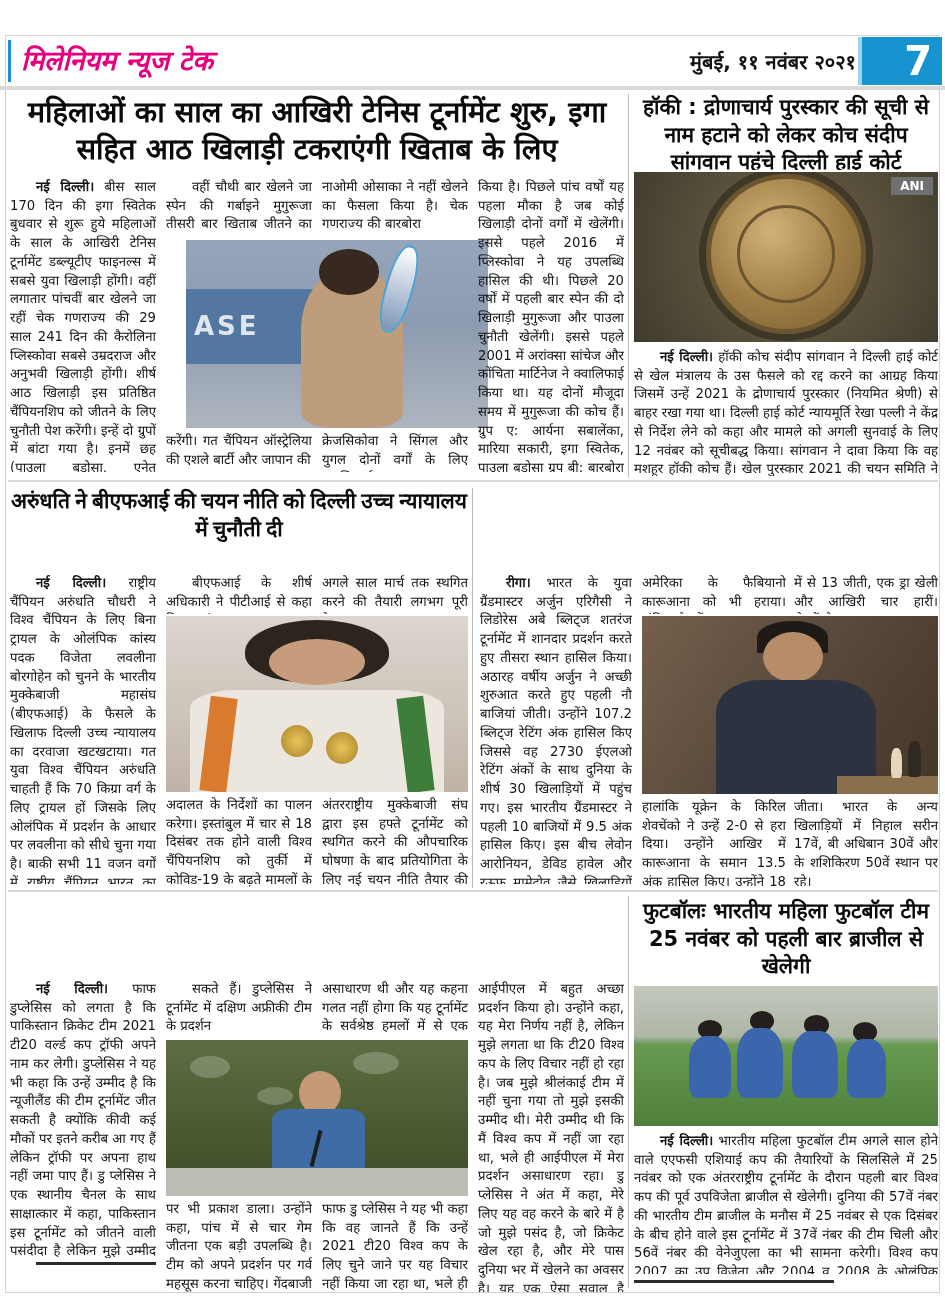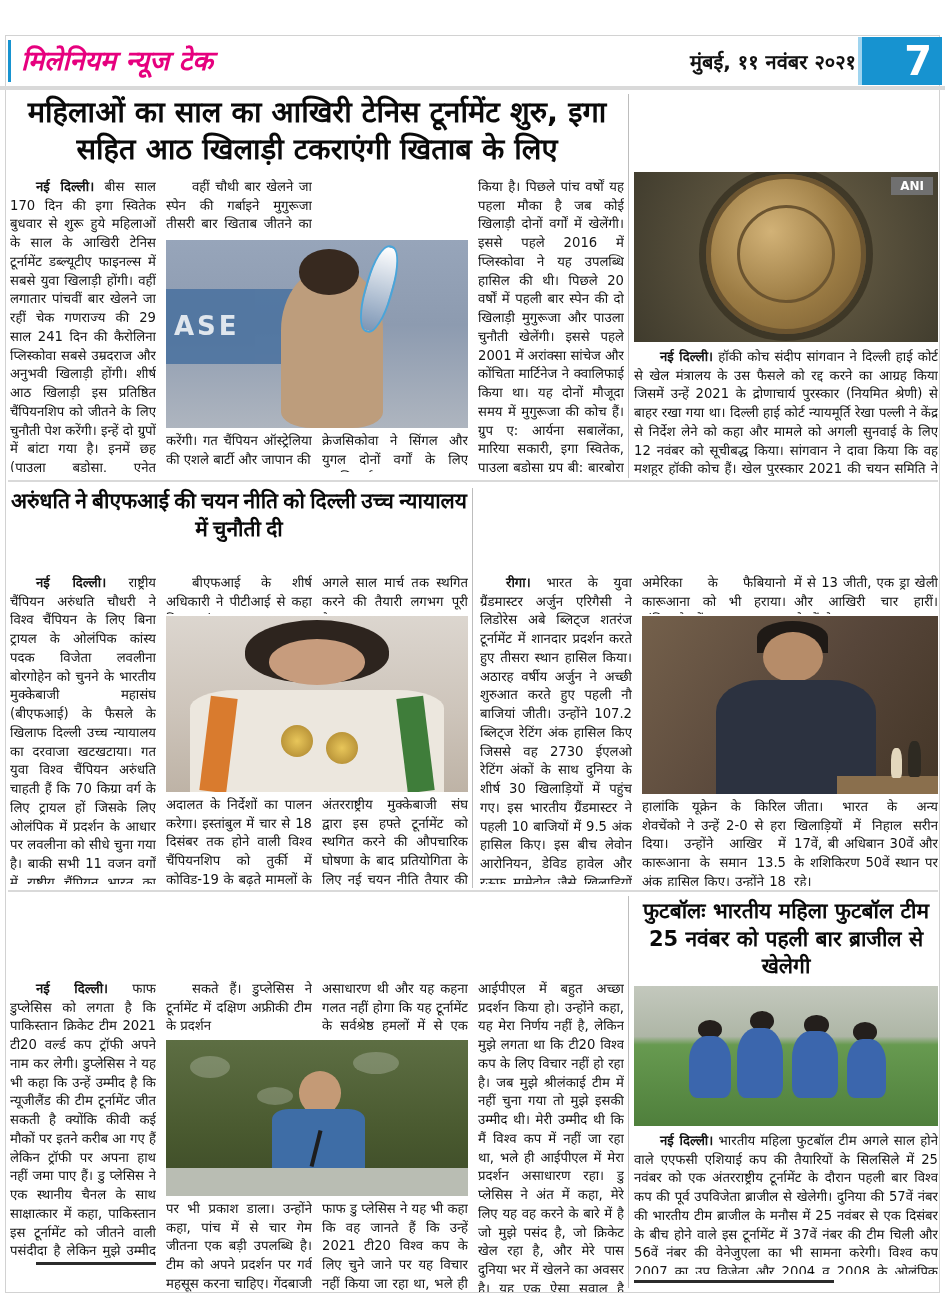--- a/index.html
+++ b/index.html
@@ -23,21 +23,21 @@
   .headline{font-weight:bold;text-align:center;color:#0a0a0a;overflow:hidden;}
   .hl-xl{font-size:29px;line-height:1.28;}
   .hl-lg{font-size:21px;line-height:1.32;font-family:Liberation Serif, serif;}
   .hl-md{font-size:21px;line-height:1.32;}
   .body-text{font-size:13.2px;line-height:1.42;text-align:justify;overflow:hidden;color:#141414;}
   .indent{text-indent:26px;}
   .dateline{font-weight:bold;}
   
   .photo{position:absolute;overflow:hidden;background:#98a0ac;}
   .photo>div,.photo>span{position:absolute;}
-  .tennis-photo{background:linear-gradient(180deg,#97a5ba,#8d9bb0 45%,#aeb5bf);}
+  .tennis-photo{background:linear-gradient(180deg,#97a5ba,#8d9bb0 45%,#aeb5bf);margin-left:20px;}
   .billboard{left:0;top:26%;width:46%;height:40%;background:#49719f;opacity:.85;color:#eef3f8;
              font-weight:bold;font-size:26px;letter-spacing:3px;line-height:75px;padding-left:8px;}
   .t-player{left:38%;top:14%;width:34%;height:86%;background:#bd9d7c;border-radius:50% 50% 30% 30%/40% 40% 10% 10%;}
   .t-hair{left:44%;top:5%;width:20%;height:24%;background:#37291f;border-radius:50%;}
   .t-racket{left:66%;top:2%;width:8%;height:46%;background:linear-gradient(#ffffff,#7d96b5);border:2px solid #49a5da;border-radius:45%;transform:rotate(16deg);}
   .hockey-photo{background:radial-gradient(circle at 52% 45%,#7d6c4b,#5a523d 45%,#3f3b2d);}
   .h-emblem{left:50%;top:48%;width:150px;height:150px;transform:translate(-50%,-50%);border-radius:50%;
             background:radial-gradient(circle at 40% 35%,#d2b277,#9c7c44 55%,#7a5f33);border:5px solid #6b5430;
             box-shadow:0 0 0 7px rgba(40,35,22,.55);}
   .h-ring{left:50%;top:48%;width:92px;height:92px;transform:translate(-50%,-50%);border-radius:50%;border:3px solid #6b5430;}
@@ -81,34 +81,36 @@
   </div>
   <div class="abs hrule" style="left:0;top:86px;width:945px;height:4px;"></div>
 
   <div class="abs headline hl-xl" style="left:10px;top:94px;width:614px;height:80px;">महिलाओं का साल का आखिरी टेनिस टूर्नामेंट शुरु, इगा सहित आठ खिलाड़ी टकराएंगी खिताब के लिए</div>
 
   <div class="abs body-text indent" style="left:10px;top:178px;width:146px;height:294px;">
     <span class="dateline">नई दिल्ली।</span>
     <span>बीस साल 170 दिन की इगा स्वितेक बुधवार से शुरू हुये महिलाओं के साल के आखिरी टेनिस टूर्नामेंट डब्ल्यूटीए फाइनल्स में सबसे युवा खिलाड़ी होंगी। वहीं लगातार पांचवीं बार खेलने जा रहीं चेक गणराज्य की 29 साल 241 दिन की कैरोलिना प्लिस्कोवा सबसे उम्रदराज और अनुभवी खिलाड़ी होंगी। शीर्ष आठ खिलाड़ी इस प्रतिष्ठित चैंपियनशिप को जीतने के लिए चुनौती पेश करेंगी। इन्हें दो ग्रुपों में बांटा गया है। इनमें छह (पाउला बडोसा, एनेत कोंटावित, अर्याना सबालेंका, इगा, बारबोरा, मारिया सकारी ) पहली बार इस चैंपियनशिप में खेलेंगी।</span>
   </div>
   <div class="abs body-text indent" style="left:166px;top:178px;width:146px;height:58px;">वहीं चौथी बार खेलने जा स्पेन की गर्बाइने मुगुरूजा तीसरी बार खिताब जीतने का प्रयास</div>
+  <div class="abs body-text" style="left:322px;top:178px;width:146px;height:58px;">नाओमी ओसाका ने नहीं खेलने का फैसला किया है। चेक गणराज्य की बारबोरा</div>
 
   <div class="photo tennis-photo" style="left:166px;top:240px;width:302px;height:188px;">
     <div class="billboard">ASE</div>
     <div class="t-player"></div>
     <div class="t-hair"></div>
     <div class="t-racket"></div>
   </div>
 
   <div class="abs body-text" style="left:166px;top:432px;width:146px;height:40px;">करेंगी। गत चैंपियन ऑस्ट्रेलिया की एशले बार्टी और जापान की</div>
   <div class="abs body-text" style="left:322px;top:432px;width:146px;height:40px;">क्रेजसिकोवा ने सिंगल और युगल दोनों वर्गों के लिए क्वालिफाई</div>
   <div class="abs body-text" style="left:478px;top:178px;width:146px;height:294px;">किया है। पिछले पांच वर्षों यह पहला मौका है जब कोई खिलाड़ी दोनों वर्गों में खेलेंगी। इससे पहले 2016 में प्लिस्कोवा ने यह उपलब्धि हासिल की थी। पिछले 20 वर्षों में पहली बार स्पेन की दो खिलाड़ी मुगुरूजा और पाउला चुनौती खेलेंगी। इससे पहले 2001 में अरांक्सा सांचेज और कोंचिता मार्टिनेज ने क्वालिफाई किया था। यह दोनों मौजूदा समय में मुगुरूजा की कोच हैं। ग्रुप ए: आर्यना सबालेंका, मारिया सकारी, इगा स्वितेक, पाउला बडोसा ग्रुप बी: बारबोरा क्रेजसिकोवा, कैरोलिना प्लिसकोवा, गर्बाइने मुगुरूजा, एनेट कोंटावित</div>
 
   <div class="abs vrule" style="left:628px;top:94px;height:384px;"></div>
 
+  <div class="abs headline hl-md" style="left:634px;top:94px;width:304px;height:76px;">हॉकी : द्रोणाचार्य पुरस्कार की सूची से नाम हटाने को लेकर कोच संदीप सांगवान पहुंचे दिल्ली हाई कोर्ट</div>
 
   <div class="photo hockey-photo" style="left:634px;top:172px;width:304px;height:170px;">
     <div class="h-emblem"></div>
     <div class="h-ring"></div>
     <span class="credit">ANI</span>
   </div>
 
   <div class="abs body-text indent" style="left:634px;top:348px;width:304px;height:128px;">
     <span class="dateline">नई दिल्ली।</span>
     <span>हॉकी कोच संदीप सांगवान ने दिल्ली हाई कोर्ट से खेल मंत्रालय के उस फैसले को रद्द करने का आग्रह किया जिसमें उन्हें 2021 के द्रोणाचार्य पुरस्कार (नियमित श्रेणी) से बाहर रखा गया था। दिल्ली हाई कोर्ट न्यायमूर्ति रेखा पल्ली ने केंद्र से निर्देश लेने को कहा और मामले को अगली सुनवाई के लिए 12 नवंबर को सूचीबद्ध किया। सांगवान ने दावा किया कि वह मशहूर हॉकी कोच हैं। खेल पुरस्कार 2021 की चयन समिति ने द्रोणाचार्य के लिए उनके नाम की सिफारिश की थी, इसके बावजूद खेल मंत्रालय ने उनकी अनदेखी की।</span>

